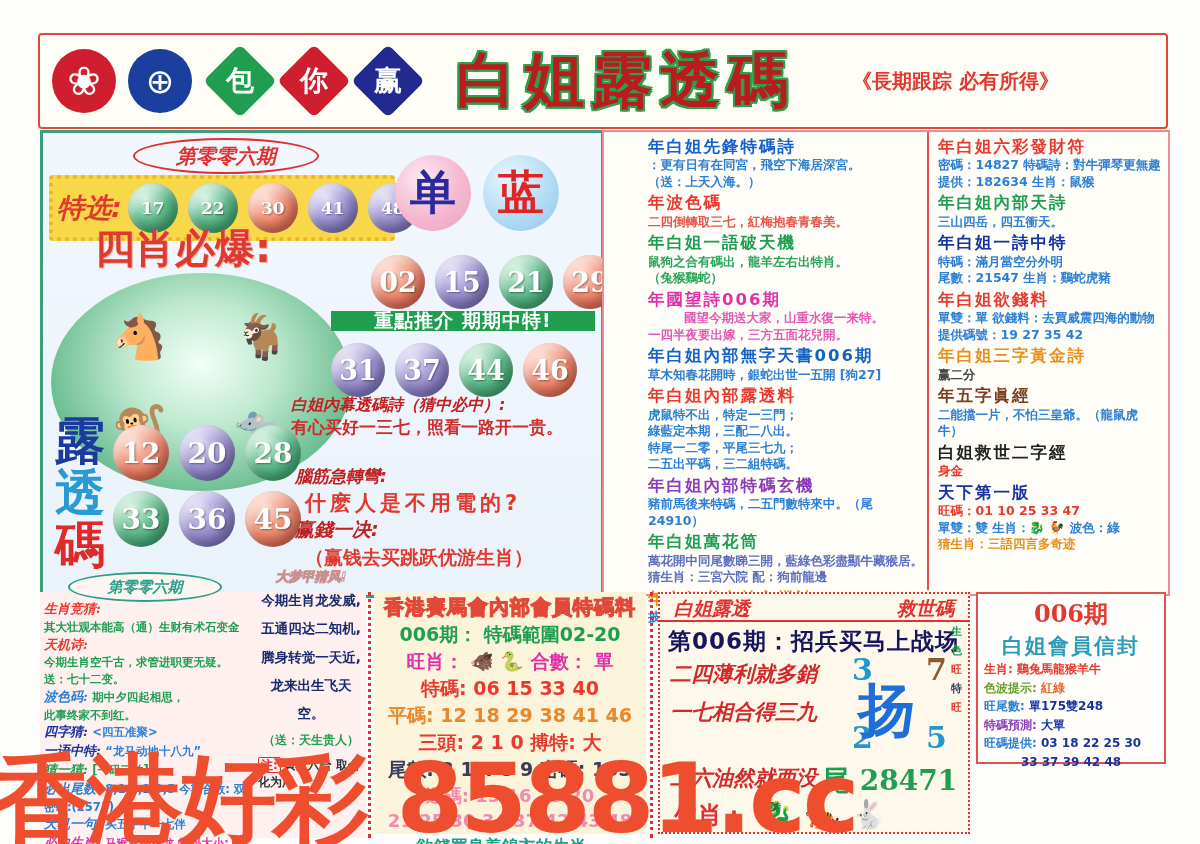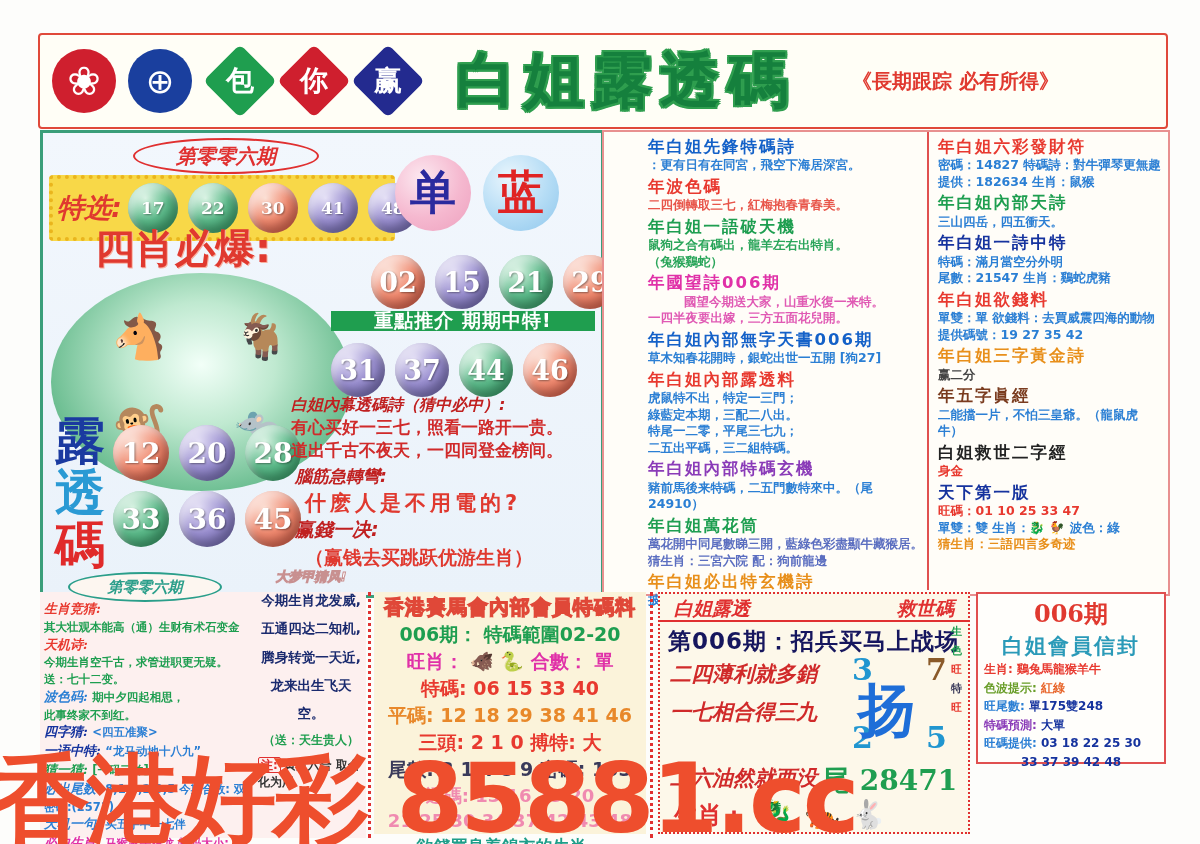--- a/index.html
+++ b/index.html
@@ -8,21 +8,21 @@
   .abs{position:absolute;}
 
   
   #header{left:38px;top:33px;width:1126px;height:92px;background:#fffef6;border:2px solid #e0493a;border-radius:4px;display:flex;align-items:center;}
   .logo-circle{width:64px;height:64px;border-radius:50%;display:flex;align-items:center;justify-content:center;color:#fff;font-size:40px;margin-left:12px;}
   .logo-red{background:#cf1f2e;}
   .logo-blue{background:#1a3f9e;font-size:34px;}
   .diamond{width:52px;height:52px;transform:rotate(45deg);display:flex;align-items:center;justify-content:center;margin-left:22px;border-radius:6px;}
   .diamond span{transform:rotate(-45deg);color:#fff;font-weight:bold;font-size:28px;}
   .d-green{background:#1f9e4f;} .d-red{background:#cf1f2e;} .d-navy{background:#232a8f;}
-  #main-title{font-size:60px;font-weight:900;color:#15803d;letter-spacing:8px;margin-left:42px;
+  #main-title{font-size:60px;font-weight:900;color:#b91c1c;letter-spacing:8px;margin-left:42px;
     text-shadow:-2px 0 #2f9e4f,2px 0 #2f9e4f,0 -2px #2f9e4f,0 2px #2f9e4f,-2px -2px #2f9e4f,2px 2px #2f9e4f,-2px 2px #2f9e4f,2px -2px #2f9e4f;}
   #header-right{margin-left:30px;display:flex;flex-direction:column;gap:14px;}
   #copyright{color:#e8882a;font-weight:bold;font-size:19px;}
   #slogan{color:#e0392f;font-weight:bold;font-size:20px;margin-left:26px;}
 
   
   #left-panel{left:40px;top:130px;width:558px;height:462px;background:linear-gradient(180deg,#f2f7fd,#eaf2fa);border:3px solid #3a9e7a;}
   #issue-oval{left:90px;top:5px;width:182px;height:32px;border:2px solid #e03030;border-radius:50%;color:#e03030;font-weight:bold;font-style:italic;font-size:20px;display:flex;align-items:center;justify-content:center;}
   #texuan{left:6px;top:42px;width:346px;height:66px;background:#f8d848;border:4px dotted #eab51d;border-radius:4px;display:flex;align-items:center;gap:6px;padding:0 4px;box-sizing:border-box;}
   #texuan-label{color:#e0392f;font-weight:bold;font-style:italic;font-size:27px;white-space:nowrap;}
@@ -171,33 +171,33 @@
         <div class="ball green b56">28</div>
       </div>
     <div id="lutou-balls2" class="abs ball-row">
         <div class="ball green b56">33</div>
         <div class="ball purple b56">36</div>
         <div class="ball red b56">45</div>
       </div>
     <div id="poem-block" class="abs">
       <div class="poem-title">白姐內幕透碼詩（猜中必中）:</div>
       <div class="poem-line">有心买好一三七，照看一路开一贵。</div>
-      <div class="poem-line">道出千古不夜天，一四同登金榜间。</div>
     </div>
     <div id="riddle-title" class="abs">腦筋急轉彎:</div>
     <div id="riddle-text" class="abs">什麽人是不用電的?</div>
     <div id="win-title" class="abs">赢錢一决:</div>
     <div id="win-text" class="abs">（赢钱去买跳跃优游生肖）</div>
   </div>
 
   <div id="right-panel" class="abs">
     <div id="mid-sections">
         <div class="sec">
           <div class="sec-h" style="color: rgb(20, 97, 200);">年白姐先鋒特碼詩</div>
           <div class="sec-l" style="color: rgb(43, 127, 212);">：更有日有在同宮，飛空下海居深宮。</div>
+          <div class="sec-l" style="color: rgb(43, 127, 212);">（送：上天入海。）</div>
         </div>
         <div class="sec">
           <div class="sec-h" style="color: rgb(232, 57, 47);">年波色碼</div>
           <div class="sec-l" style="color: rgb(232, 85, 74);">二四倒轉取三七，紅梅抱春青春美。</div>
         </div>
         <div class="sec">
           <div class="sec-h" style="color: rgb(30, 158, 80);">年白姐一語破天機</div>
           <div class="sec-l" style="color: rgb(42, 165, 90);">鼠狗之合有碼出，龍羊左右出特肖。</div>
           <div class="sec-l" style="color: rgb(42, 165, 90);">（兔猴鷄蛇）</div>
         </div>

